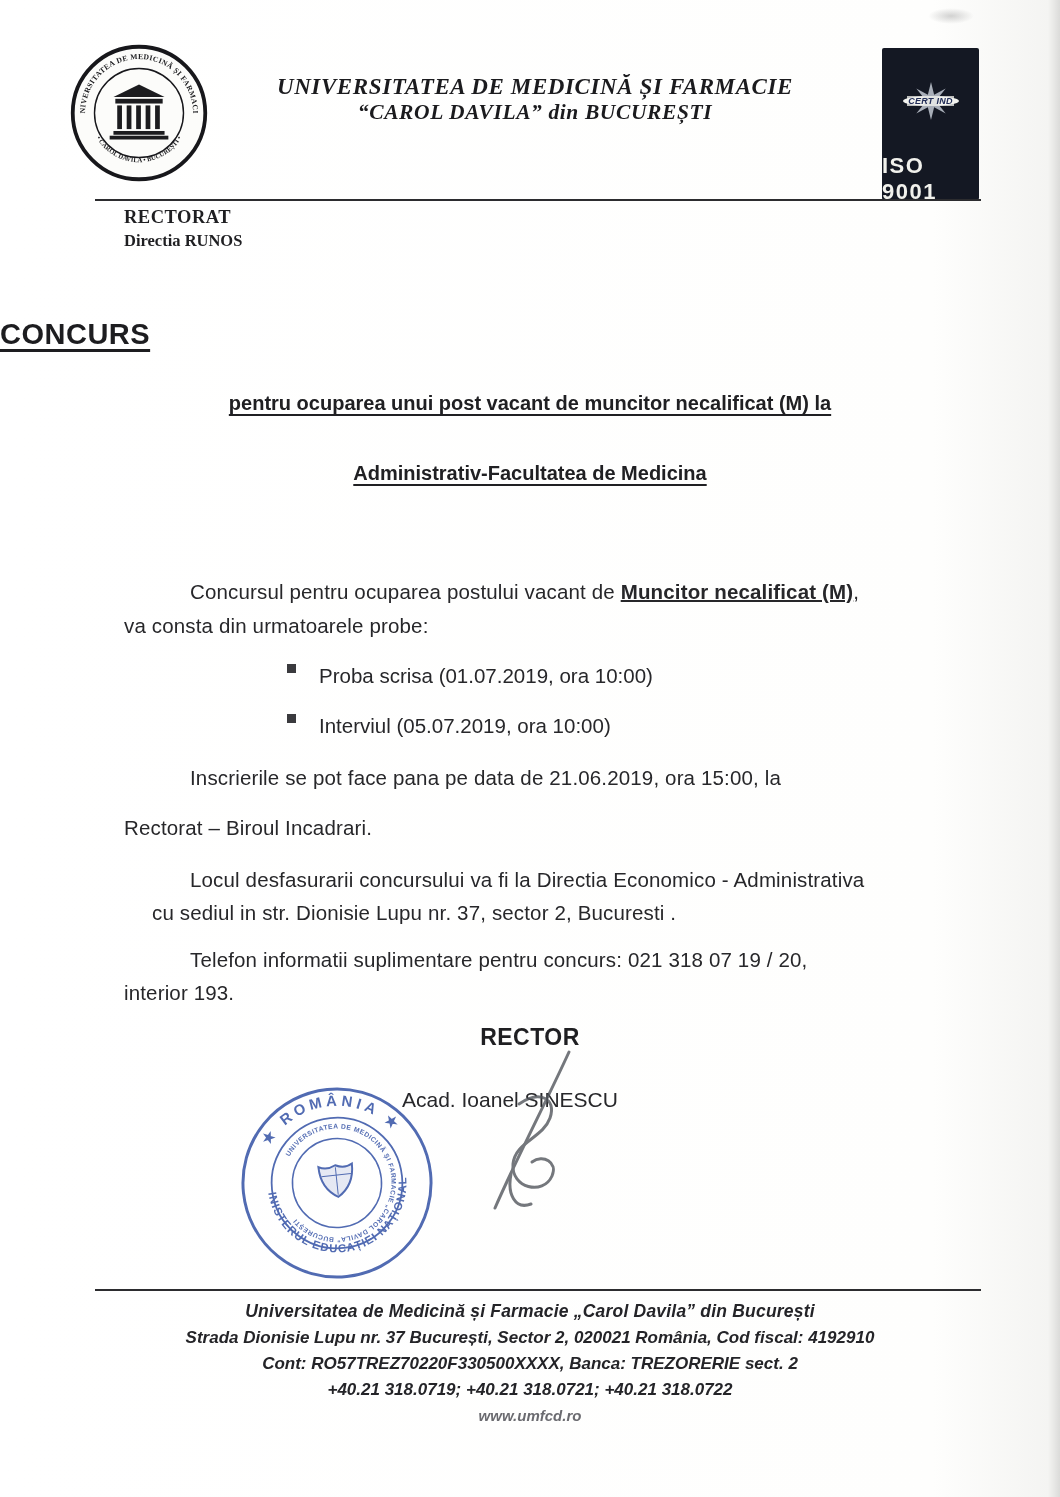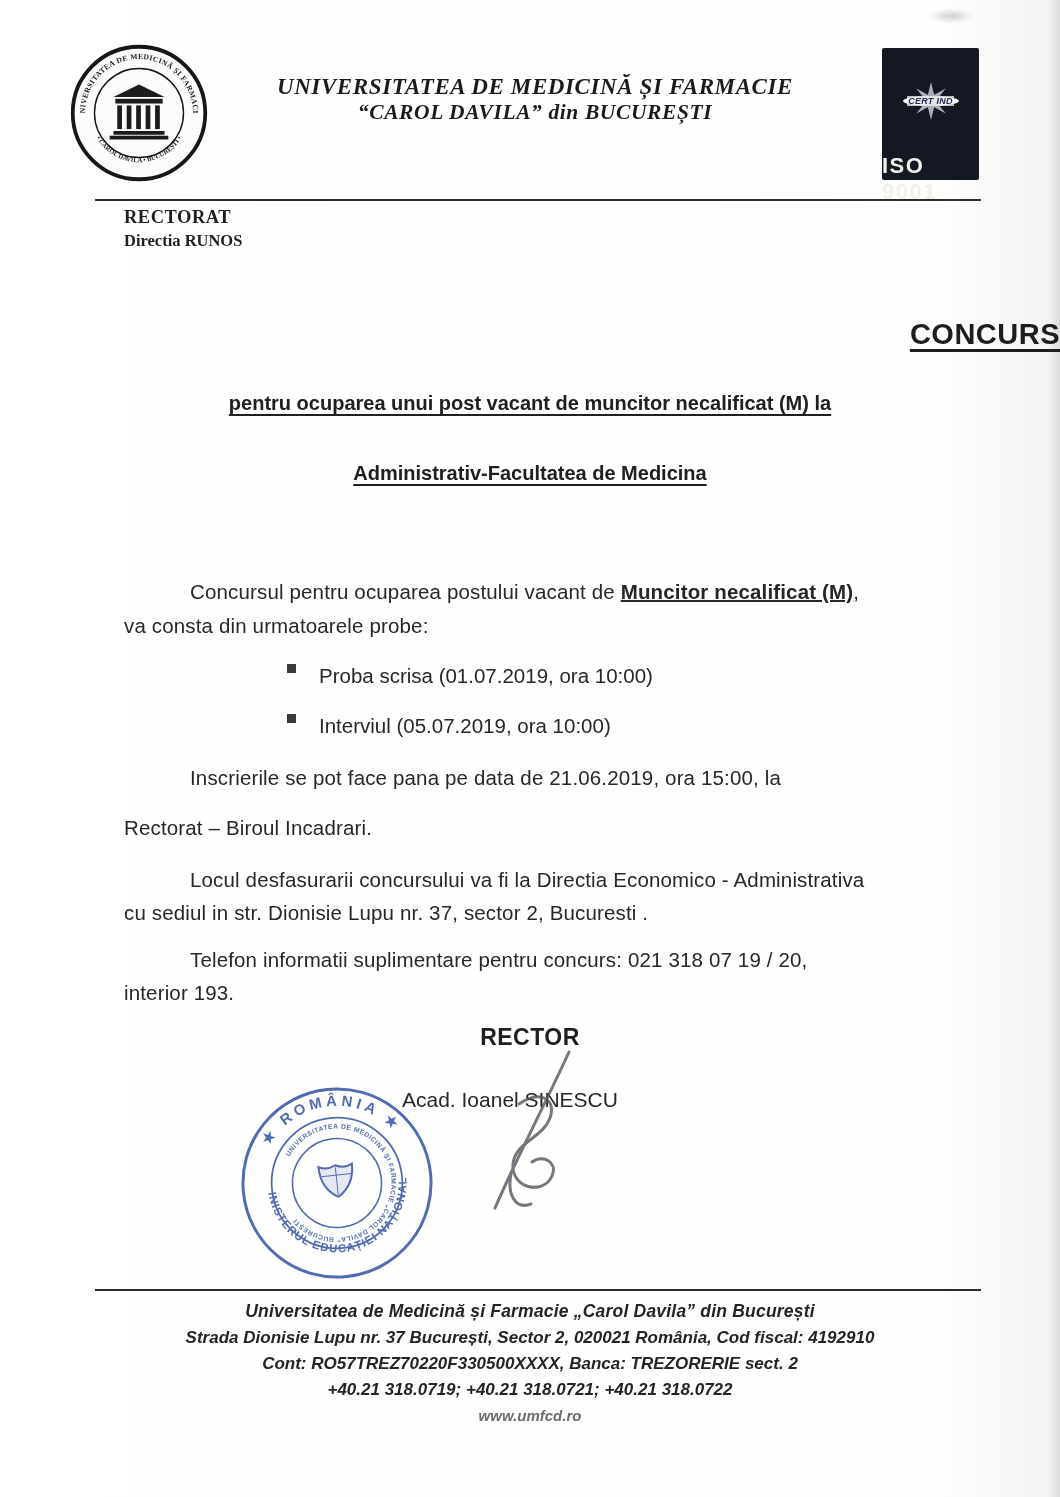--- a/index.html
+++ b/index.html
@@ -13,21 +13,21 @@
   .corner-mark { position:absolute; left:928px; top:8px; width:46px; height:16px;
     background:radial-gradient(ellipse at center, rgba(110,110,110,0.30), rgba(110,110,110,0) 70%); }
 
   
   .seal-svg { position:absolute; left:68px; top:42px; width:142px; height:142px; }
   .masthead-title { position:absolute; left:210px; width:650px; top:74px; text-align:center;
     font-family:"Liberation Serif", serif; font-weight:700; font-style:italic; color:#1b1b1e; }
   .mh-line1 { font-size:23px; letter-spacing:0.6px; }
   .mh-line2 { font-size:21.5px; letter-spacing:0.6px; }
 
-  .iso-badge { position:absolute; left:882px; top:48px; width:97px; height:132px;
+  .iso-badge { position:absolute; left:882px; top:48px; width:97px; height:152px;
     background:#141823; border-radius:2px; display:flex; flex-direction:column; align-items:center;gap:17px; }
   .iso-strip1 { margin-top:5px; width:84px; height:8px;
     background:repeating-linear-gradient(90deg,#c9a93b 0 5px, #141823 5px 8px); opacity:.85; }
   .iso-strip2 { margin-top:2px; width:70px; height:4px;
     background:repeating-linear-gradient(90deg,#a33c3c 0 4px, #141823 4px 7px); opacity:.8; }
   .iso-circle { position:relative; width:56px; height:56px; margin-top:7px; border-radius:50%;
     background:#f4f4f0; display:flex; align-items:center; justify-content:center; }
   .star-svg { position:absolute; width:42px; height:42px; }
   .iso-cert { position:relative; font-size:9px; font-weight:700; font-style:italic;
     color:#232e58; letter-spacing:0.3px; background:rgba(244,244,240,0.75); padding:0 1px; }
@@ -37,36 +37,36 @@
   .rule { position:absolute; left:95px; width:886px; height:0; }
   .rule-top { top:199px; border-top:2.5px solid #2c2c2f; }
   .rule-bottom { top:1289px; border-top:2px solid #2c2c2f; }
 
   .office { position:absolute; left:124px; top:207px; font-family:"Liberation Serif", serif;
     font-weight:700; color:#1f1f22; }
   .office-line1 { font-size:18.5px; letter-spacing:0.5px; }
   .office-line2 { font-size:16.5px; margin-top:3px; }
 
   
-  .title-main { position:absolute; top:318px; left:0; width:100%; margin:0; text-align:right;
+  .title-main { position:absolute; top:318px; left:0; width:100%; margin:0; text-align:left;
     font-size:29px; font-weight:700; letter-spacing:0.5px; color:#1d1d20;
     text-decoration:underline; text-decoration-thickness:2.5px; text-underline-offset:5px; }
   .title-sub { position:absolute; left:0; width:100%; margin:0; text-align:center;
     font-size:20px; font-weight:700; color:#202023;
     text-decoration:underline; text-decoration-thickness:2px; text-underline-offset:4px; }
   .sub1 { top:392px; }
   .sub2 { top:462px; }
 
   
   .para { position:absolute; left:124px; font-size:20.5px; color:#27272a;
     letter-spacing:0.15px; white-space:nowrap; }
   .indent { padding-left:66px; }
   .p1l1 { top:580px; } .p1l2 { top:614px; }
   .p2l1 { top:766px; } .p2l2 { top:816px; }
-  .p3l1 { top:868px; } .p3l2 { top:901px; }
+  .p3l1 { top:868px; } .p3l2 { top:901px;margin-left:28px; }
   .p4l1 { top:948px; } .p4l2 { top:981px; }
   .em-underline { font-weight:700; text-decoration:underline; text-decoration-thickness:2px; }
 
   .bullet { position:absolute; left:287px; display:flex; align-items:flex-start; }
   .b1 { top:664px; } .b2 { top:714px; }
   .bullet-marker { width:9px; height:9px; background:#3a3a3e; margin-right:23px; flex:none; }
   .bullet-text { font-size:20.5px; color:#27272a; white-space:nowrap; }
 
   
   .rector-title { position:absolute; top:1024px; left:0; width:100%; text-align:center;

